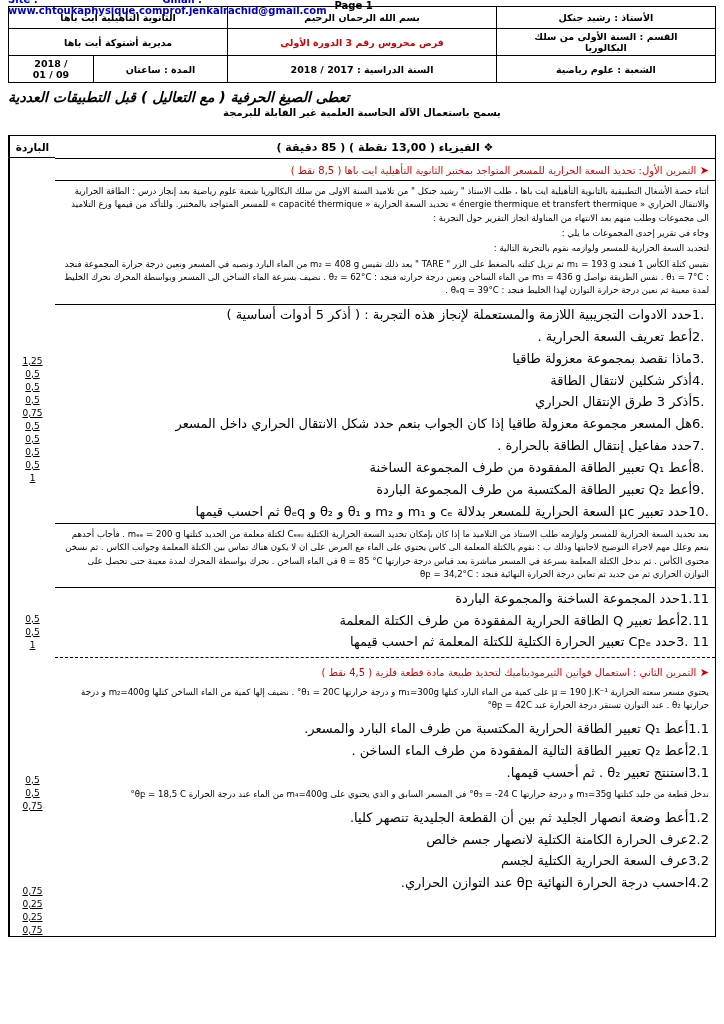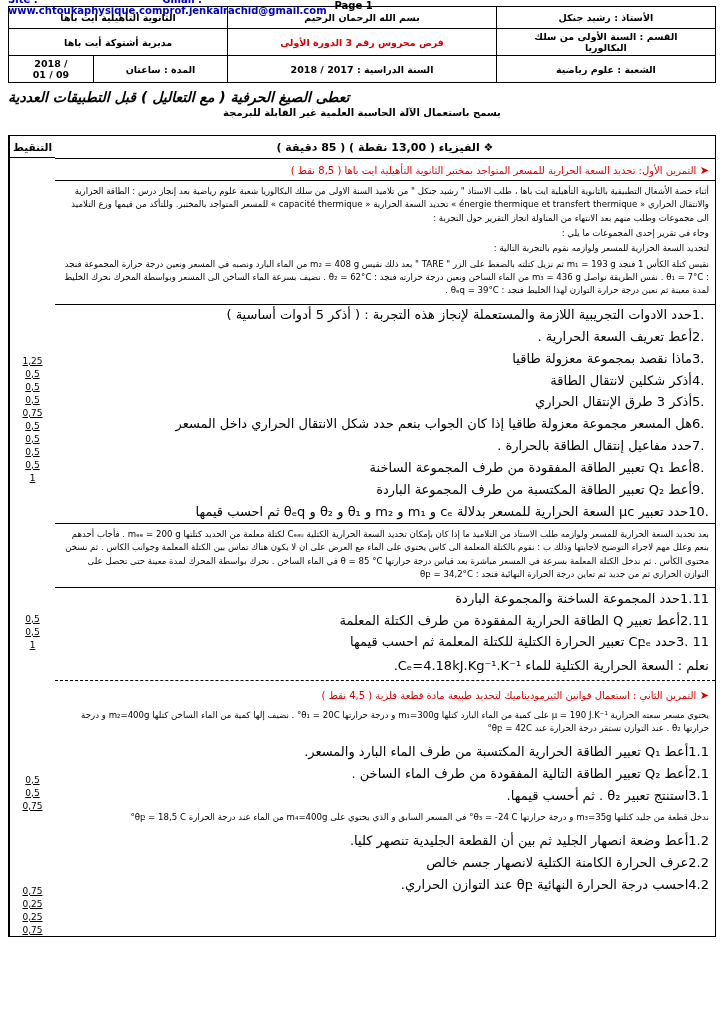--- a/index.html
+++ b/index.html
@@ -179,23 +179,20 @@
       <div>
         <div class="qrow">
             <div class="qtext"><span class="qnum">1.11</span><span>حدد المجموعة الساخنة والمجموعة الباردة</span></div>
           </div>
         <div class="qrow">
             <div class="qtext"><span class="qnum">2.11</span><span>أعط تعبير Q  الطاقة الحرارية المفقودة من طرف الكتلة المعلمة</span></div>
           </div>
         <div class="qrow">
             <div class="qtext"><span class="qnum">3. 11</span><span>حدد  Cբₑ تعبير الحرارة الكتلية للكتلة المعلمة  ثم احسب قيمها</span></div>
           </div>
-        <div class="qrow">
-            <div class="qtext" style="padding-top:3px"><span>نعلم : السعة الحرارية الكتلية للماء  Cₑ=4.18kJ.Kg⁻¹.K⁻¹.</span></div>
-          </div>
       </div>
 
       <div class="dash"></div>
 
       <div class="exline" style="border-bottom:none">
         <span class="arrow">➤ </span><span>التمرين الثاني : استعمال قوانين الثيرموديناميك لتحديد طبيعة مادة قطعة فلزية ( 4,5 نقط )</span>
       </div>
 
       <div class="para">
         <p class="rightp">يحتوي مسعر سعته الحرارية μ = 190 J.K⁻¹ على كمية من الماء البارد كتلها m₁=300g  و درجة حرارتها  θ₁ = 20C°  . نضيف إلها كمية من الماء الساخن كتلها m₂=400g و درجة حرارتها  θ₂  . عند التوازن تستقر درجة الحرارة عند   θբ = 42C°</p>
@@ -218,28 +215,31 @@
       </div>
 
       <div>
         <div class="qrow">
             <div class="qtext"><span class="qnum">1.2</span><span>أعط وضعة انصهار الجليد ثم بين أن القطعة الجليدية تنصهر كليا.</span></div>
           </div>
         <div class="qrow">
             <div class="qtext"><span class="qnum">2.2</span><span>عرف الحرارة الكامنة الكتلية لانصهار جسم خالص</span></div>
           </div>
         <div class="qrow">
+            <div class="qtext"><span class="qnum">3.2</span><span>عرف السعة الحرارية الكتلية لجسم</span></div>
+          </div>
+        <div class="qrow">
             <div class="qtext"><span class="qnum">4.2</span><span>احسب درجة الحرارة النهائية  θբ  عند التوازن الحراري.</span></div>
           </div>
       </div>
 
     </div>
 
     <div class="frame-marks">
-      <div class="marks-head">التنقيط</div>
+      <div class="marks-head">الباردة</div>
       <div class="marks-col">
         <div style="height:196px"></div>
         <div class="mark-cell">1,25</div>
         <div class="mark-cell">0,5</div>
         <div class="mark-cell">0,5</div>
         <div class="mark-cell">0,5</div>
         <div class="mark-cell">0,75</div>
         <div class="mark-cell">0,5</div>
         <div class="mark-cell">0,5</div>
         <div class="mark-cell">0,5</div>

